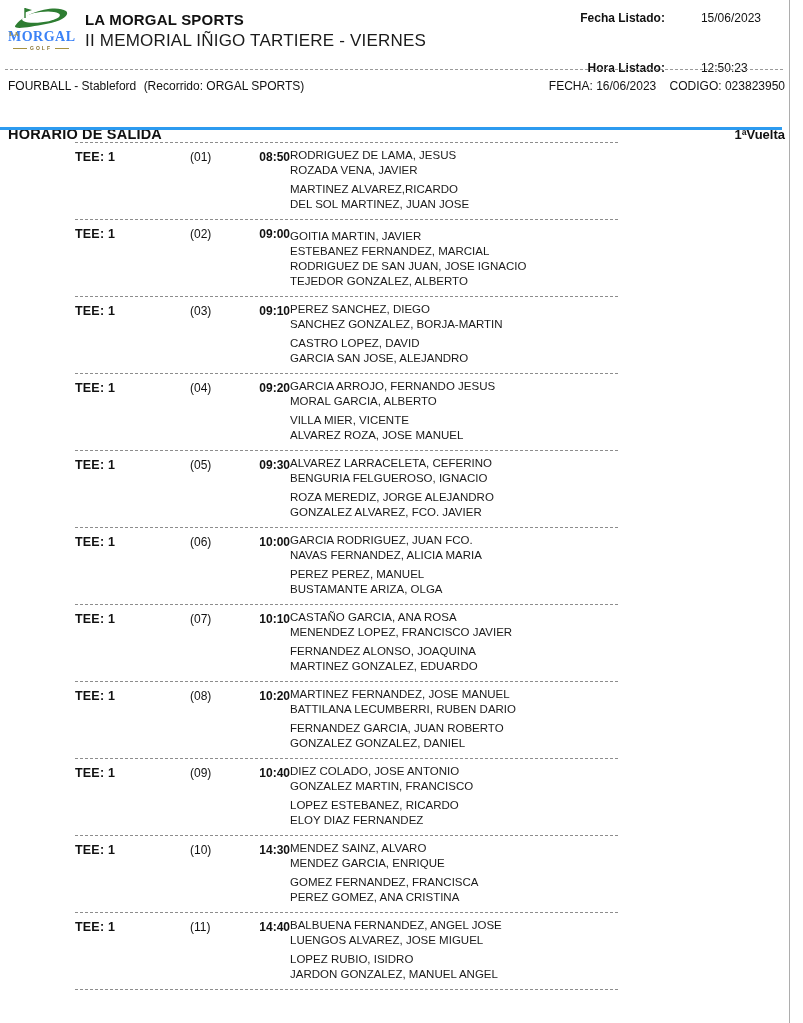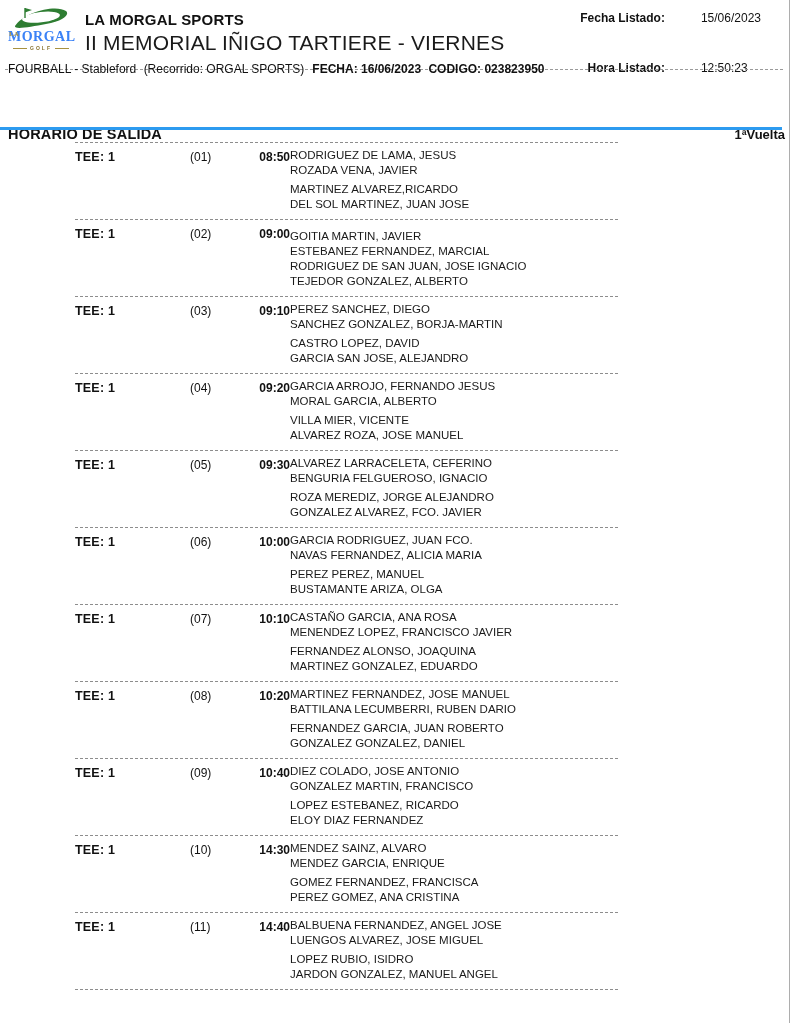--- a/index.html
+++ b/index.html
@@ -15,34 +15,34 @@
   
   .logo { position:absolute; left:8px; top:5px; width:66px; }
   .logo svg { display:block; margin:0 auto; }
   .logo-la { position:absolute; left:1px; top:25px; font-size:7px; font-weight:bold; color:#a8913f; font-family:"Liberation Serif", serif; }
   .logo-name { font-family:"Liberation Serif", serif; font-size:14px; font-weight:bold; color:#3b82f6; letter-spacing:0.5px; margin-top:-2px; }
   .logo-golf { display:flex; align-items:center; justify-content:center; gap:3px; margin-top:0px; }
   .logo-golf .rule { height:1px; width:14px; background:#a8913f; }
   .logo-golf .golf-text { font-size:5px; letter-spacing:2px; color:#8a7430; font-weight:bold; }
 
   .club-name { position:absolute; left:85px; top:11px; font-size:15px; font-weight:bold; letter-spacing:0.2px; }
-  .event-title { position:absolute; left:85px; top:31px; font-size:21px; letter-spacing:0.2px; color:#1a1a1a; }
+  .event-title { position:absolute; left:85px; top:31px; font-size:17px; letter-spacing:0.2px; color:#1a1a1a; }
 
   .listado { position:absolute; top:11px; right:42px; display:grid; grid-template-columns:auto auto; column-gap:6px; row-gap:2px; font-size:12px;gap:36px; }
   .listado .lbl { font-weight:bold; text-align:right; }
   .listado .val { text-align:left; }
 
   .dashed-line {
     position:absolute; left:5px; right:18px; top:69px; height:1px;
     background:repeating-linear-gradient(90deg,#9a9a9a 0 3px, transparent 3px 5px);
   }
 
-  .info-line { position:absolute; left:8px; right:18px; top:62px; font-size:12px; display:flex; }
+  .info-line { position:absolute; left:8px; right:18px; top:79px; font-size:12px; display:flex; justify-content:space-between; }
   .info-left span { margin-right:4px; }
-  .info-right span { margin-left:4px;font-weight:bold; }
+  .info-right span { margin-left:10px; }
 
   .section-line { position:absolute; left:8px; right:18px; top:99px; display:flex; justify-content:space-between; align-items:baseline;margin-top:27px; }
   .section-title { font-size:14.5px; font-weight:bold; letter-spacing:0.2px; }
   .round-label { font-size:13px; font-weight:bold; }
 
   .blue-line { position:absolute; left:0px; right:21px; top:127px; height:3px; }
 
   
   .tee-table { position:absolute; left:75px; top:142px; width:543px; }
   .sep { height:1px; background:repeating-linear-gradient(90deg,#8d8d8d 0 3px, transparent 3px 5px); }

